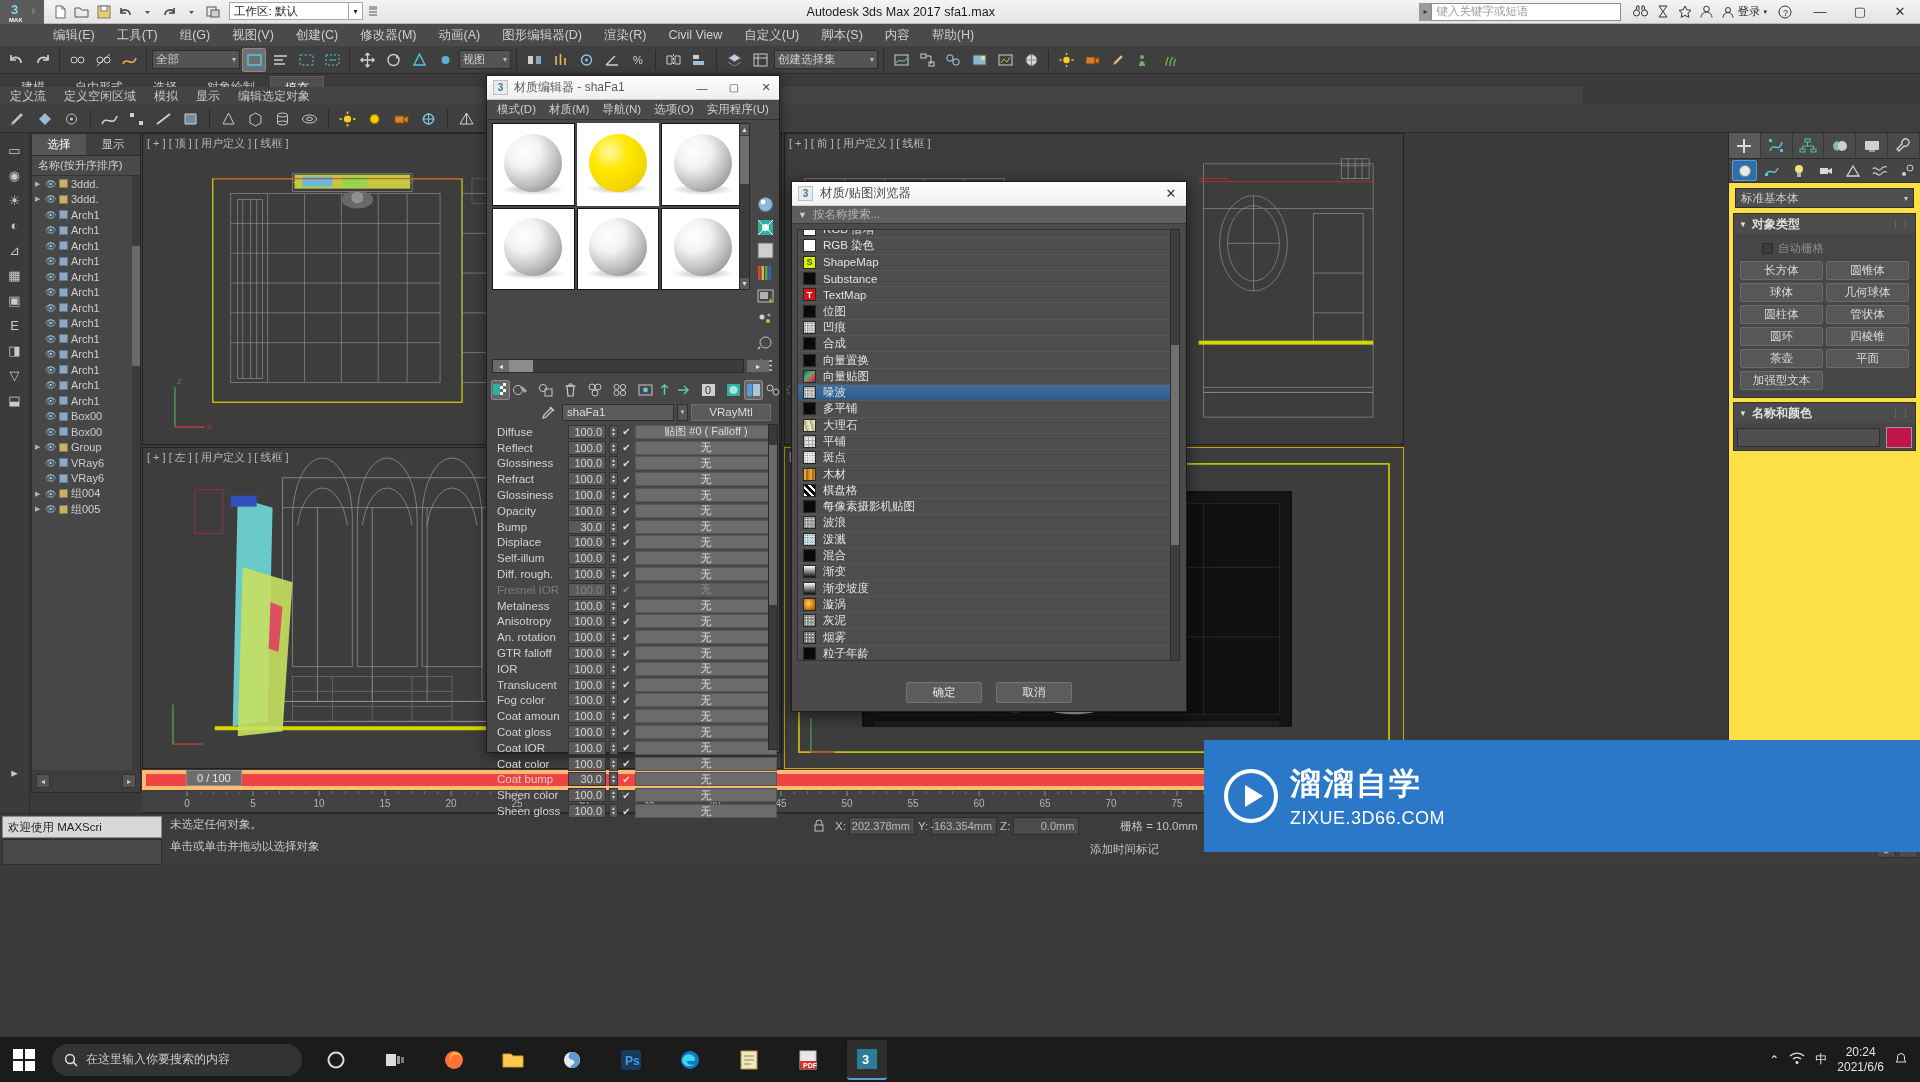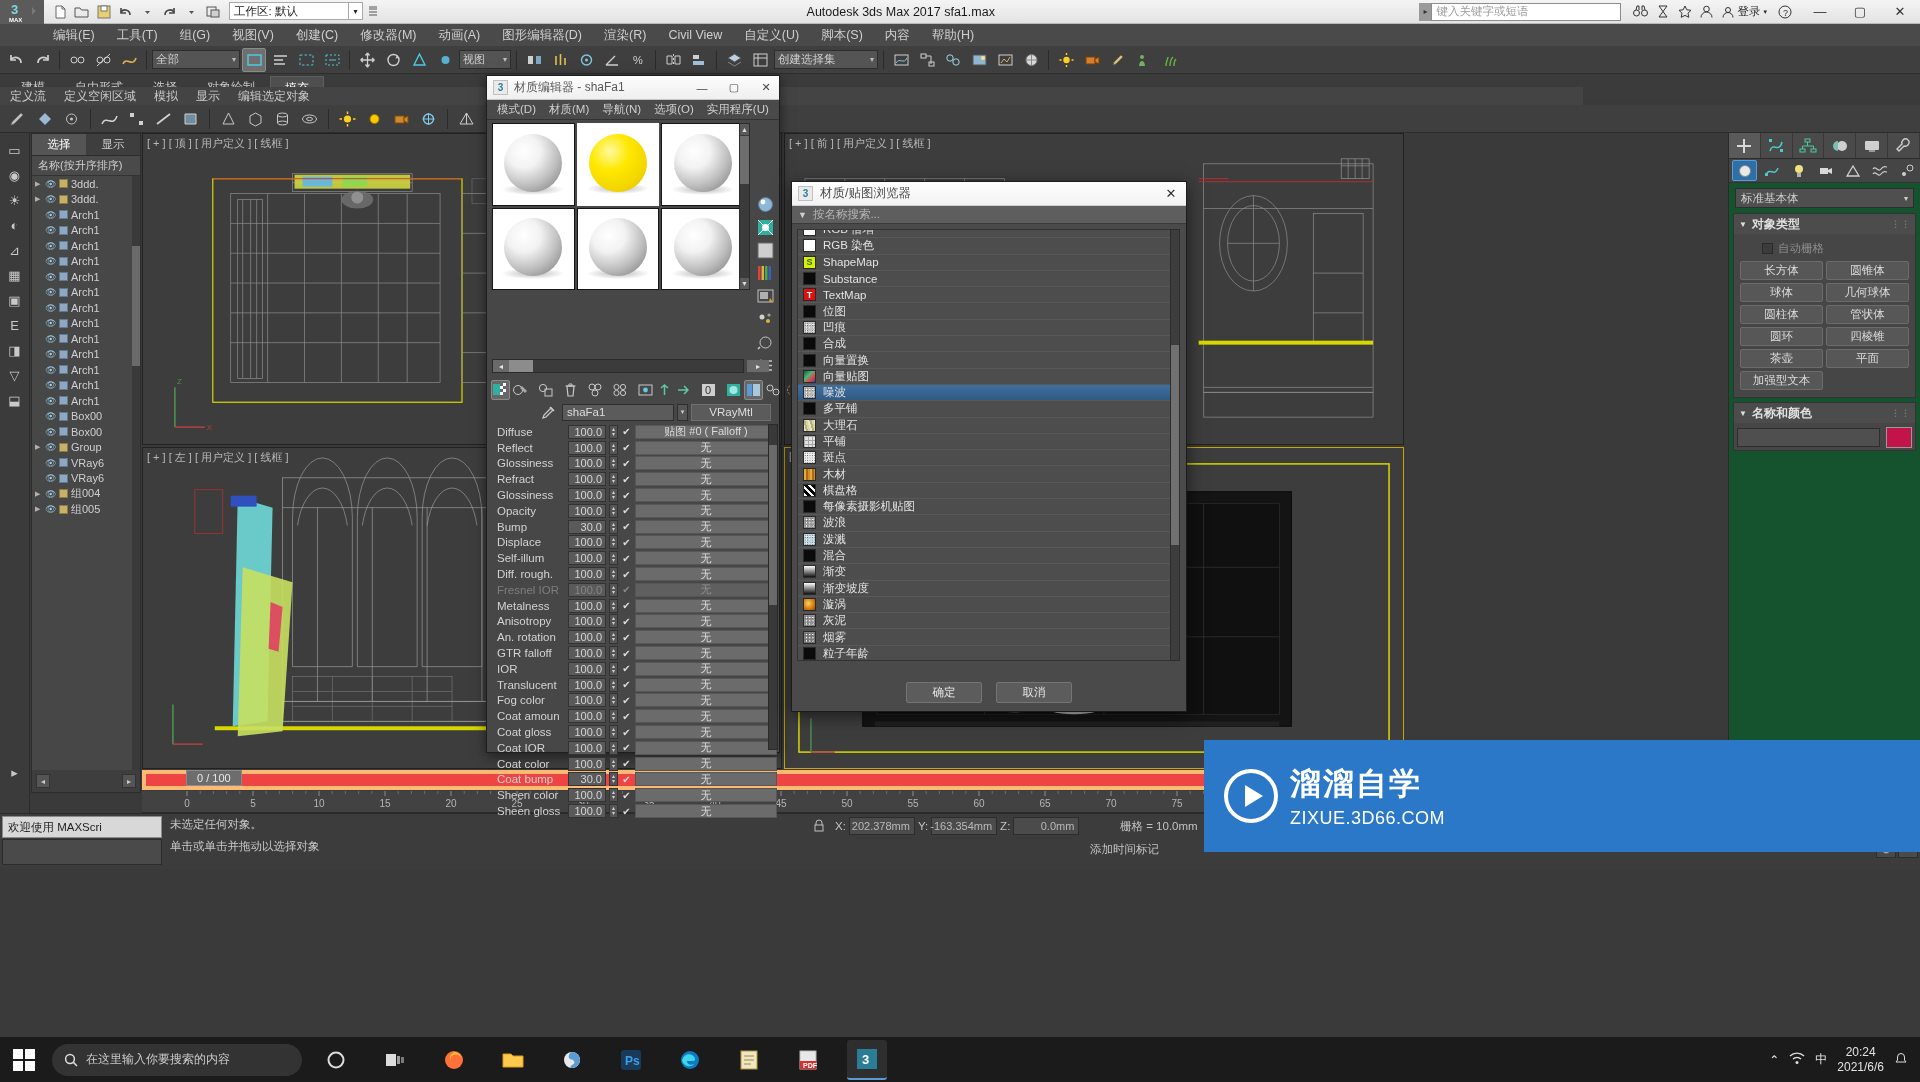--- a/index.html
+++ b/index.html
@@ -86,21 +86,21 @@
   .vp.active{border:1px solid #c8a800;}
 
   .vpTop{left:142px;top:133px;width:640px;height:312px;}
   .vpLeft{left:142px;top:447px;width:640px;height:322px;}
   .vpFront{left:784px;top:133px;width:620px;height:312px;}
   .vpPersp{left:784px;top:447px;width:620px;height:322px;}
 
   .wire{position:absolute;left:0;top:0;width:100%;height:100%;}
 
   
-  .cmdpanel{position:absolute;right:0;top:133px;width:192px;height:680px;background:#14532d;border-left:1px solid #2a2a2a;}
+  .cmdpanel{position:absolute;right:0;top:133px;width:192px;height:680px;background:#fde047;border-left:1px solid #2a2a2a;}
   .cp-tabs{display:flex;height:26px;background:#4a4a4a;border-bottom:1px solid #2c2c2c;}
   .cp-tab{flex:1;display:flex;align-items:center;justify-content:center;cursor:pointer;font-size:14px;color:#c0c0c0;border-right:1px solid #383838;}
   .cp-tab.active{background:#5a5a5a;}
   .cp-row2{display:flex;height:24px;background:#454545;align-items:center;padding-left:3px;gap:2px;border-bottom:1px solid #333;}
   .cp-ib{width:25px;height:21px;display:flex;align-items:center;justify-content:center;cursor:pointer;font-size:12px;color:#c9c9c9;border-radius:2px;}
   .cp-ib.sel{background:#2f6fa8;border:1px solid #5b9bd5;}
   .cp-combo{margin:5px 6px;height:20px;background:#4f4f4f;border:1px solid #2e2e2e;display:flex;align-items:center;padding:0 5px;font-size:11.5px;color:#cfcfcf;}
   .cp-combo .ca{margin-left:auto;font-size:8px;}
   .rollup{margin:4px 4px 0 4px;background:#464646;border:1px solid #333;}
   .ru-hdr{height:20px;display:flex;align-items:center;gap:5px;padding-left:5px;font-size:12px;font-weight:bold;color:#e0e0e0;background:#4c4c4c;}

